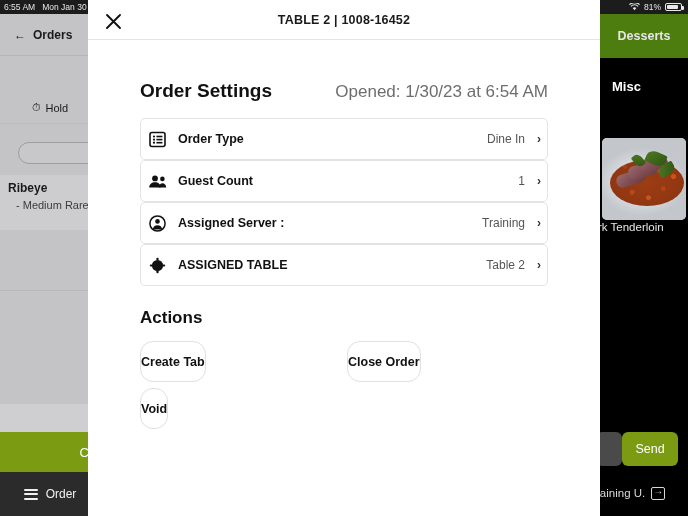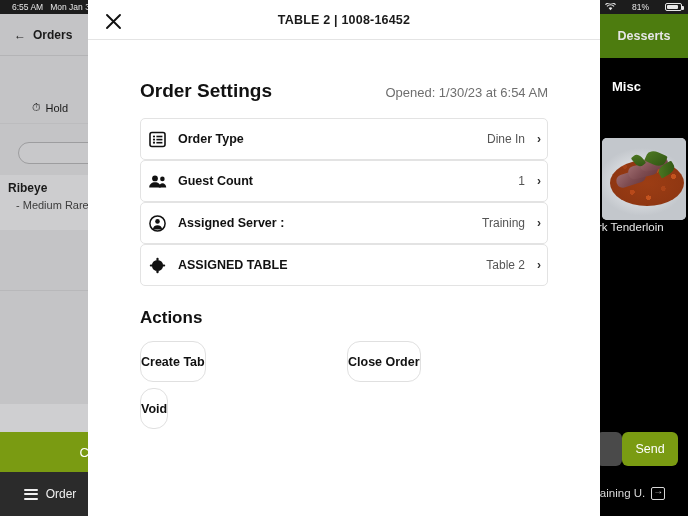--- a/index.html
+++ b/index.html
@@ -23,24 +23,24 @@
   }
   .statusbar {
     position: absolute; left: 0; top: 0;
     width: 688px; height: 14px;
     background: #1c1c1c;
     color: #e8e8e8;
     font-size: 8.5px;
     display: flex; align-items: center;
     z-index: 5;
   }
-  .sb-left { padding-left: 12px; display:flex; gap:7px; white-space: nowrap;}
+  .sb-left { padding-left: 4px; display:flex; gap:7px; white-space: nowrap;}
   .sb-right {
     margin-left: auto; padding-right: 6px;
-    display: flex; align-items: center; gap: 16px; white-space: nowrap;
+    display: flex; align-items: center; gap: 4px; white-space: nowrap;
   }
   .wifi-icon { display:inline-block; width:11px; height:8px; position:relative; }
   .batt {
     display:inline-block; width: 17px; height: 8px;
     border: 1px solid #e8e8e8; border-radius: 2px; position: relative;
   }
   .batt::after{
     content:""; position:absolute; right:-3px; top:2px;
     width:2px; height:4px; background:#e8e8e8; border-radius:0 1px 1px 0;
   }
@@ -238,21 +238,21 @@
   }
   .close-btn svg { display:block; }
 
   .modal-body { padding: 0 52px; flex: 1; }
 
   .sec-head {
     display: flex; align-items: baseline; justify-content: space-between;
     padding-top: 40px; padding-bottom: 16px;
   }
   .sec-title { font-size: 19px; font-weight: 700; color: #111; }
-  .opened-text { font-size: 13px; color: #6e6e6e; }
+  .opened-text { font-size: 17px; color: #6e6e6e; }
 
   .row-card {
     height: 42px;
     border: 1px solid #e3e3e3;
     border-radius: 5px;
     background: #fff;
     display: flex; align-items: center;
     padding: 0 6px;
     margin-bottom: 0;
     cursor: pointer;

